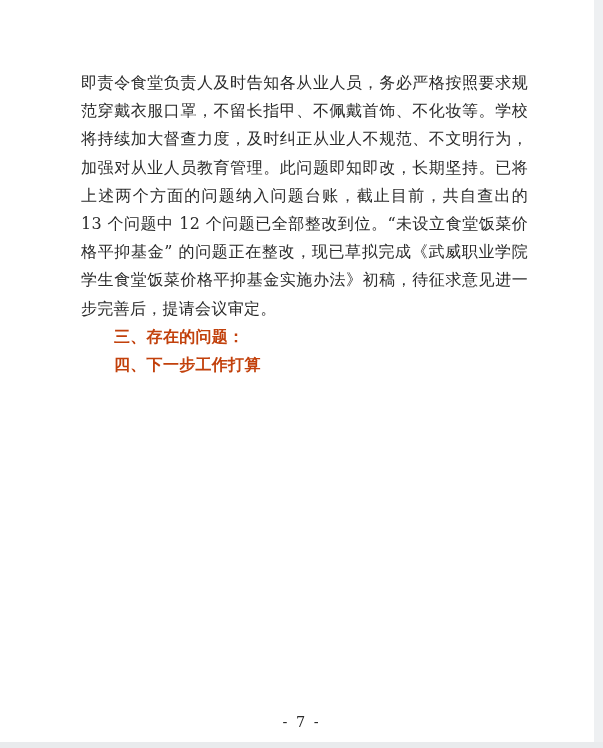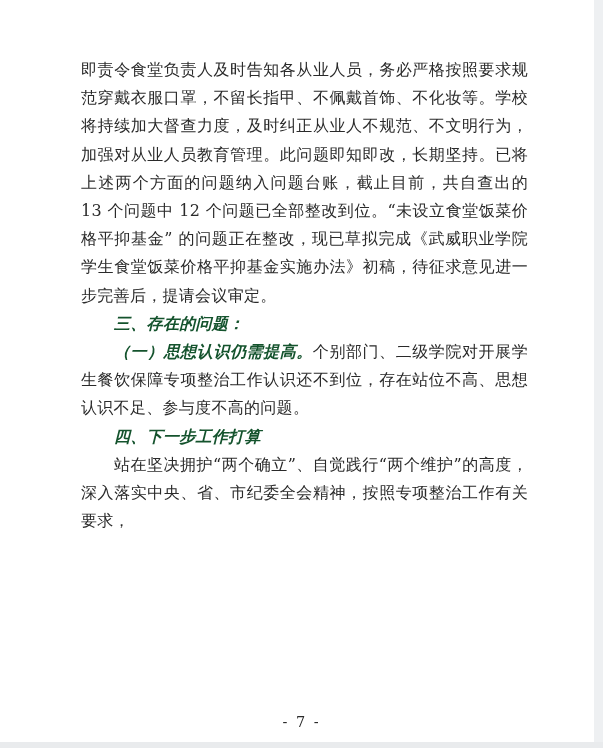--- a/index.html
+++ b/index.html
@@ -28,39 +28,38 @@
     position: absolute;
     left: 0;
     bottom: 0;
     width: 603px;
     height: 6px;
     background: #e9ebed;
   }
   .content {
     position: absolute;
     left: 81px;
-    top: 56px;
+    top: 69px;
     width: 447px;
   }
   .content p {
     margin: 0;
     font-size: 16px;
     line-height: 28.2px;
     text-align: justify;
     text-justify: inter-ideograph;
     letter-spacing: 0.3px;
   }
   .indent {
     text-indent: 33px;
   }
   .heading, .lead {
     font-family: "DejaVu Sans", "Liberation Sans", sans-serif;
     font-weight: bold;
-    color: #14532d;
-    font-style: italic;
+    color: #c2410c;
   }
   .footer {
     position: absolute;
     left: 0;
     top: 714px;
     width: 603px;
     text-align: center;
     font-size: 14.5px;
     letter-spacing: 2px;
     color: #2a2a2a;
@@ -70,28 +69,26 @@
 <body>
 
 <div class="page">
 
   <div class="content">
 
     <p>即责令食堂负责人及时告知各从业人员，务必严格按照要求规范穿戴衣服口罩，不留长指甲、不佩戴首饰、不化妆等。学校将持续加大督查力度，及时纠正从业人不规范、不文明行为，加强对从业人员教育管理。此问题即知即改，长期坚持。已将上述两个方面的问题纳入问题台账，截止目前，共自查出的 13 个问题中 12 个问题已全部整改到位。“未设立食堂饭菜价格平抑基金” 的问题正在整改，现已草拟完成《武威职业学院学生食堂饭菜价格平抑基金实施办法》初稿，待征求意见进一步完善后，提请会议审定。</p>
 
     <p class="heading indent">三、存在的问题：</p>
 
-    <p class="indent"><span class="lead">（一）思想认识仍需提高。</span><span>个别部门、二级学院对开展学生餐饮保障专项整治工作认识还不到位，存在站位不高、思想认识不足、参与度不高的问题。</span></p>
 
 
 
     <p class="heading indent">四、下一步工作打算</p>
 
 
-    <p class="indent">站在坚决拥护“两个确立”、自觉践行“两个维护”的高度，深入落实中央、省、市纪委全会精神，按照专项整治工作有关要求，</p>
 
   </div>
 
   <div class="footer">
     <span>- 7 -</span>
   </div>
 
   <div class="scan-edge-right"></div>
   <div class="scan-edge-bottom"></div>
 

